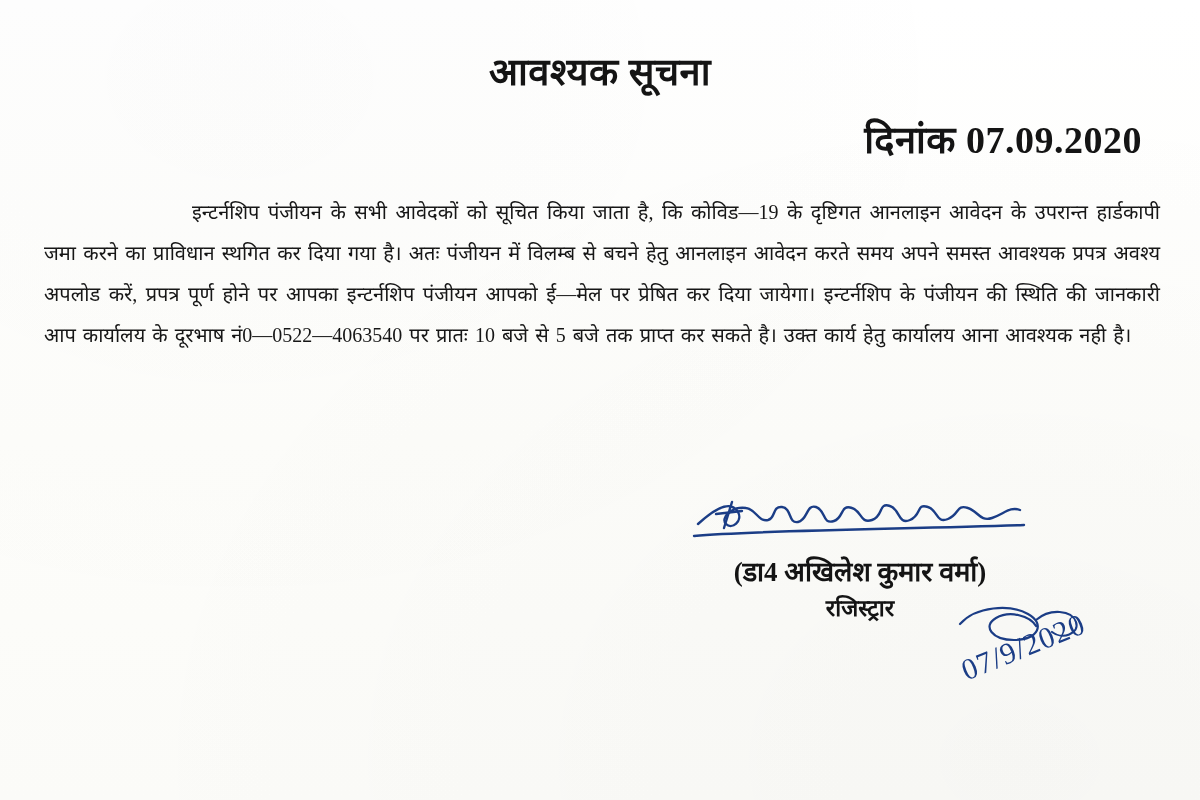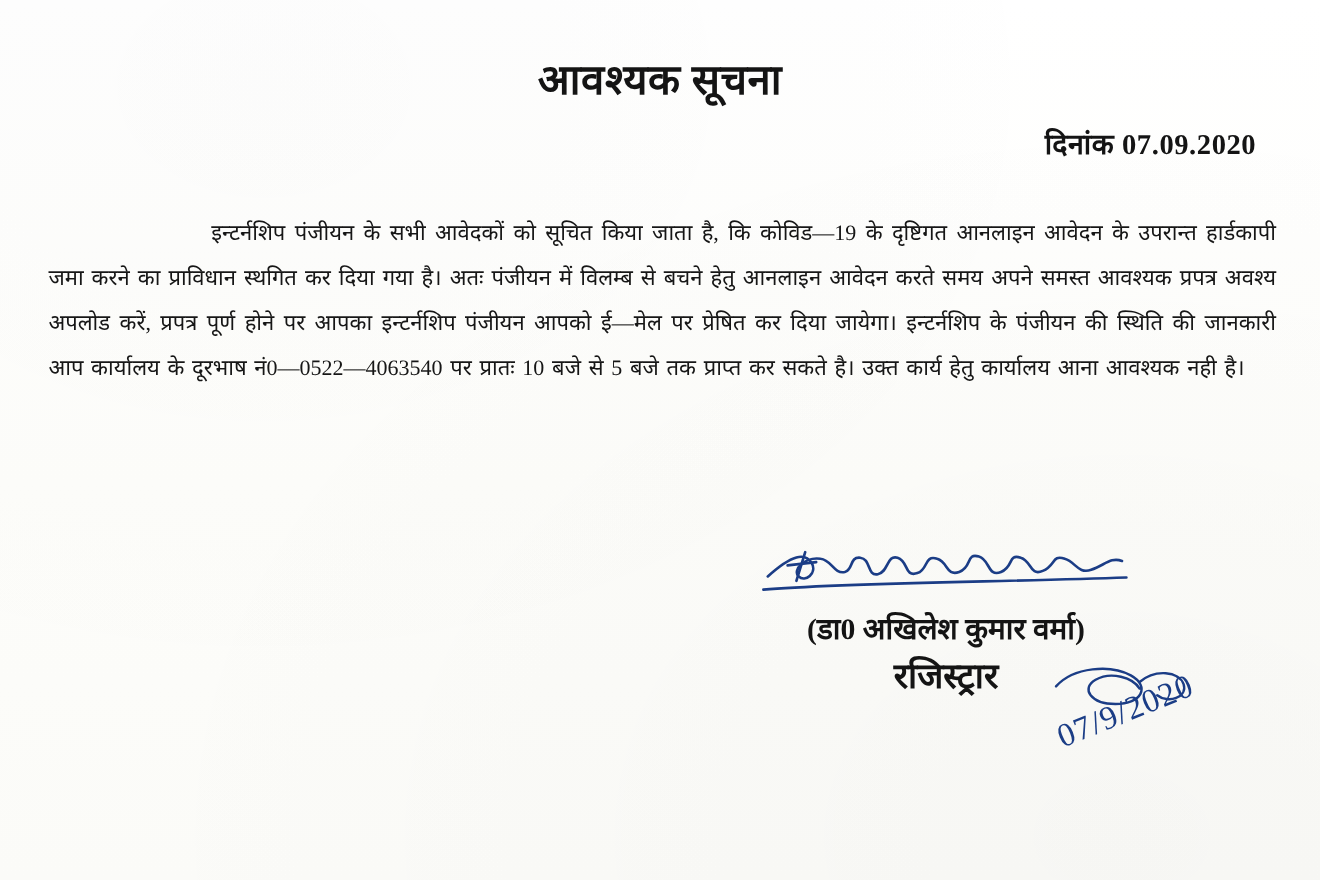--- a/index.html
+++ b/index.html
@@ -40,21 +40,21 @@
     font-size: 38px;
     font-weight: bold;
     color: #141414;
     letter-spacing: 0.5px;
   }
   .date-line {
     position: absolute;
     top: 112px;
     right: 58px;
     font-family: "Liberation Serif", serif;
-    font-size: 26px;
+    font-size: 38px;
     font-weight: bold;
     color: #141414;
     letter-spacing: 0.5px;
   }
   .body-text {
     position: absolute;
     top: 192px;
     left: 44px;
     width: 1116px;
     font-family: "Liberation Serif", serif;
@@ -79,21 +79,21 @@
   }
   .signer-name {
     font-family: "Liberation Serif", serif;
     font-size: 27px;
     font-weight: bold;
     color: #141414;
     margin-top: 2px;
   }
   .signer-title {
     font-family: "Liberation Serif", serif;
-    font-size: 32px;
+    font-size: 23px;
     font-weight: bold;
     color: #141414;
     margin-top: 2px;
   }
   .hand-date {
     position: absolute;
     top: 600px;
     left: 952px;
     width: 200px;
     height: 110px;
@@ -132,21 +132,21 @@
 
   <div class="sign-block">
     <svg class="signature-svg" width="360" height="56" viewBox="0 0 360 56">
       <g fill="none" stroke="#1b3d86" stroke-width="2.4" stroke-linecap="round" stroke-linejoin="round">
         <path d="M18 30 C 40 10, 52 8, 58 18 C 63 27, 52 36, 46 30 C 40 24, 52 12, 66 14 C 76 15, 78 28, 88 26 C 96 24, 92 12, 102 13 C 112 14, 108 30, 118 28 C 128 26, 126 10, 136 13 C 146 16, 142 31, 154 27 C 164 24, 160 10, 172 14 C 182 17, 180 30, 192 26 C 204 22, 198 8, 210 12 C 220 15, 218 31, 230 26 C 242 21, 236 9, 248 13 C 258 16, 256 30, 268 25 C 280 20, 276 10, 288 14 C 298 17, 300 28, 312 24 C 324 20, 330 12, 340 16"></path>
         <path d="M14 42 C 80 36, 230 35, 344 31"></path>
         <path d="M52 8 L 44 34"></path>
         <path d="M36 20 L 62 17"></path>
       </g>
     </svg>
-    <div class="signer-name">(डा0 अखिलेश कुमार वर्मा)</div>
+    <div class="signer-name">(डा4 अखिलेश कुमार वर्मा)</div>
     <div class="signer-title">रजिस्ट्रार</div>
   </div>
 
   <div class="hand-date">
     <svg class="ink-scribble" width="170" height="60" viewBox="0 0 170 60">
       <g fill="none" stroke="#1b3d86" stroke-width="2.2" stroke-linecap="round">
         <path d="M8 26 C 24 8, 58 6, 76 16 C 94 26, 86 42, 62 42 C 40 42, 30 28, 44 20 C 58 12, 78 18, 84 28"></path>
         <path d="M84 22 C 98 10, 120 12, 124 24 C 128 36, 110 42, 100 34"></path>
       </g>
     </svg>

